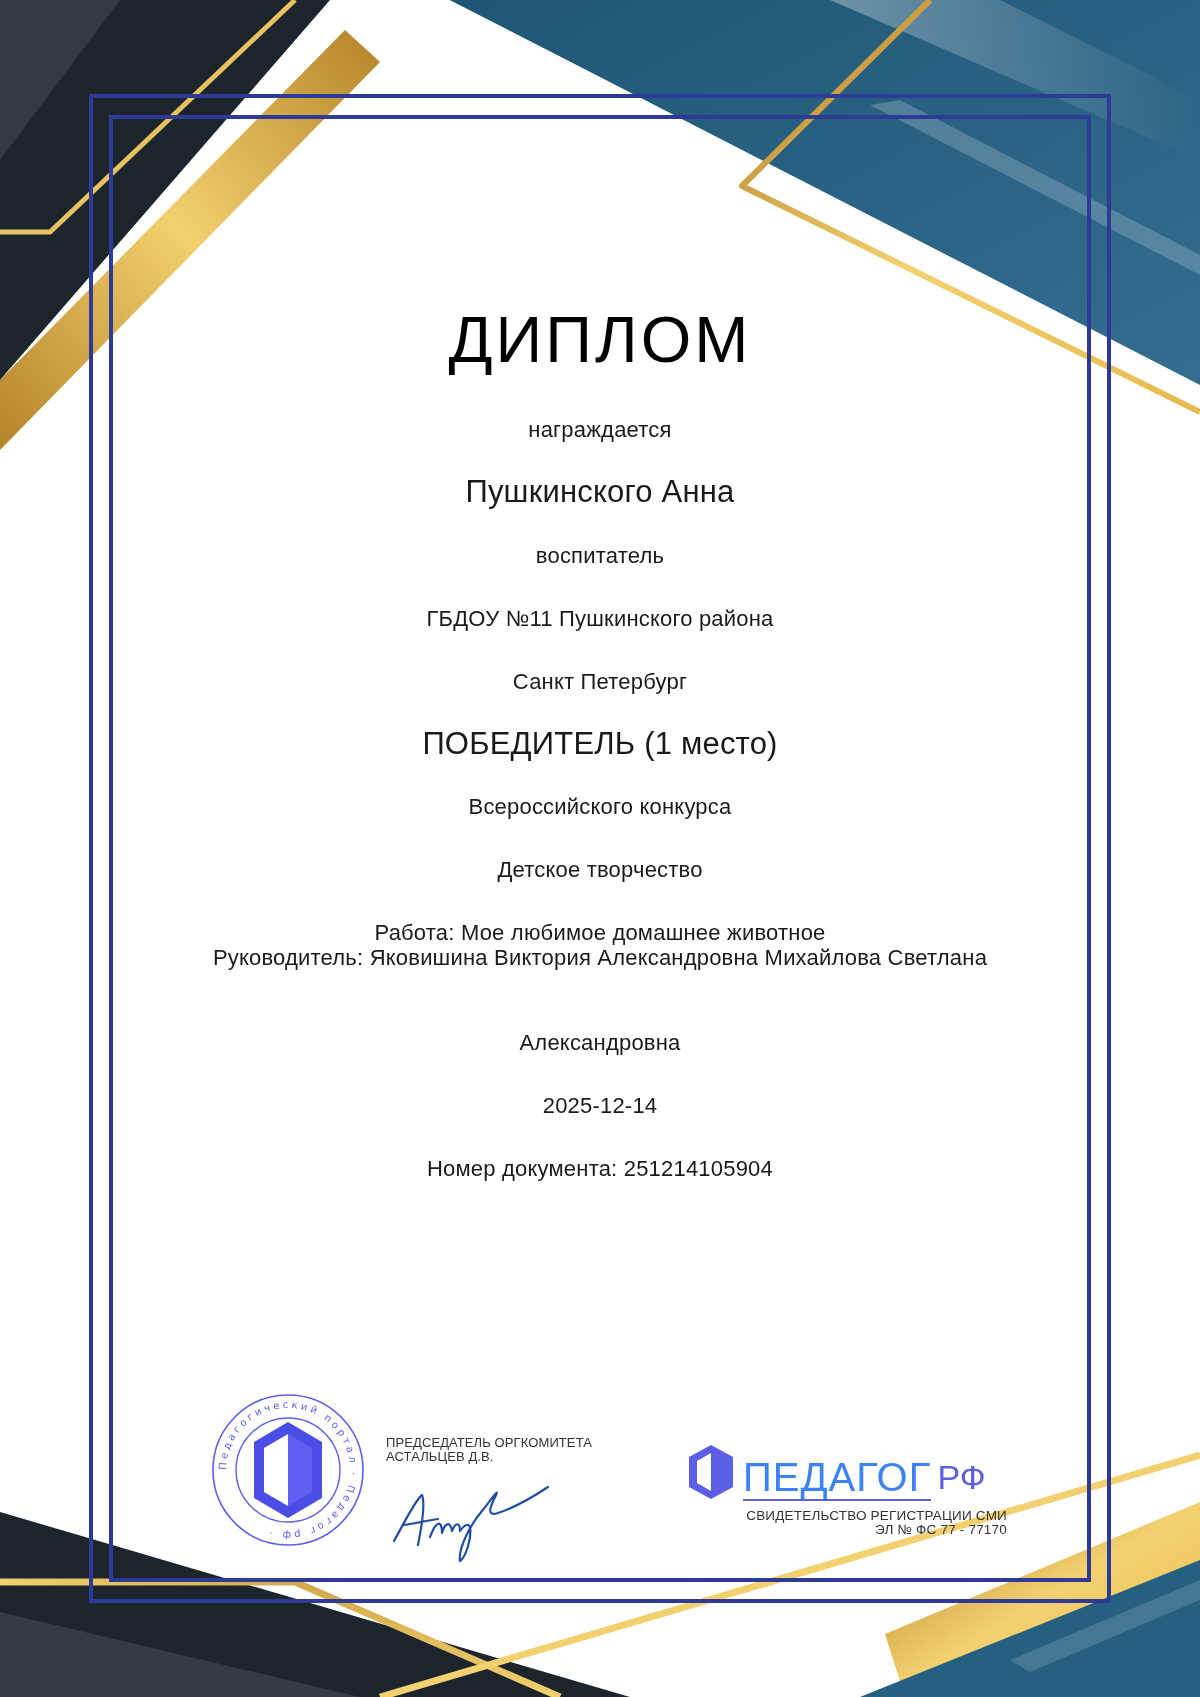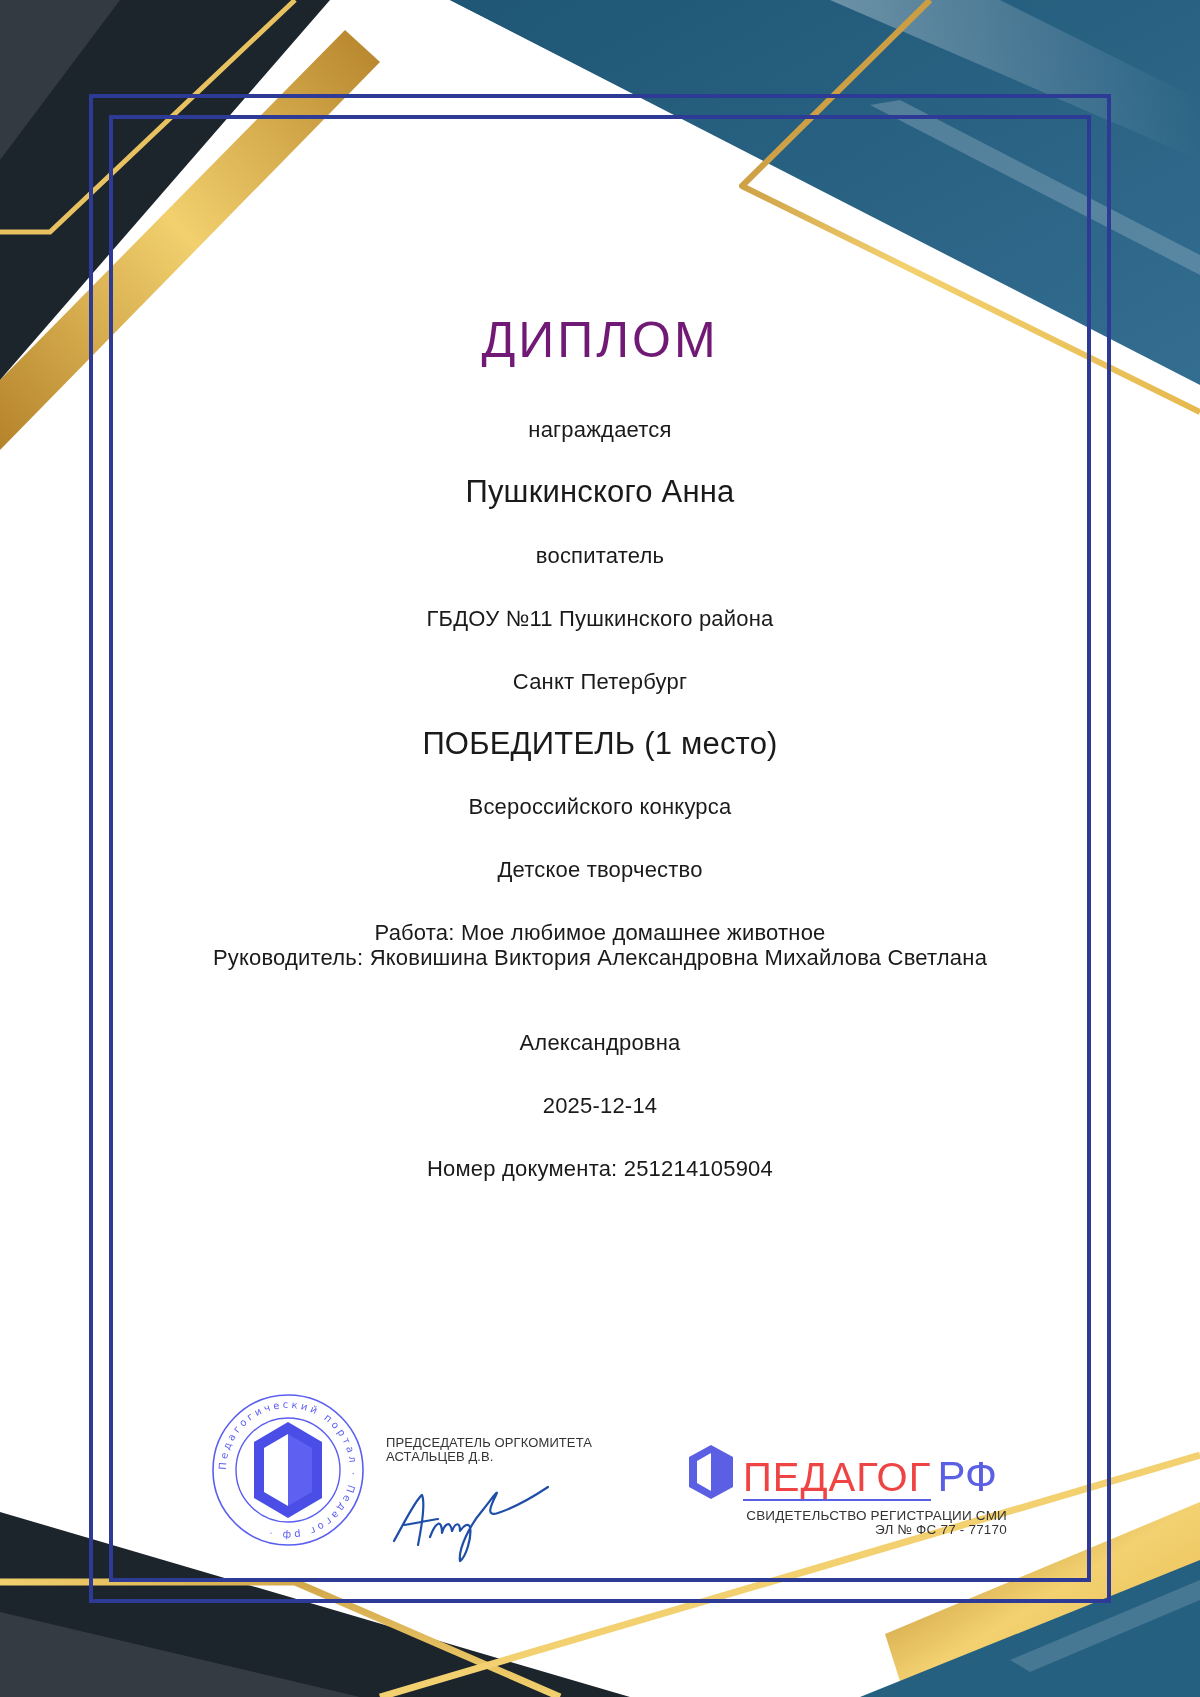--- a/index.html
+++ b/index.html
@@ -3,26 +3,26 @@
 <meta charset="utf-8">
 <style>
   html, body { margin: 0; padding: 0; }
   body { width: 1200px; height: 1697px; position: relative; overflow: hidden; background: #ffffff; font-family: "Liberation Sans", "DejaVu Sans", sans-serif; color: #111; }
   .deco { position: absolute; left: 0; top: 0; width: 1200px; height: 1697px; }
   .frame { position: absolute; border: 4px solid #2d3a96; box-sizing: border-box; }
   .frame.outer { left: 89px; top: 94px; width: 1022px; height: 1509px; }
   .frame.inner { left: 109px; top: 115px; width: 982px; height: 1467px; }
   .content { position: absolute; left: 120px; width: 960px; top: 0; text-align: center; }
   .line { position: absolute; left: 0; width: 960px; text-align: center; font-size: 22px; line-height: 30px; letter-spacing: 0.2px; color: #1a1a1a; }
-  .title { font-size: 50px; line-height: 80px; letter-spacing: 3px; font-weight: normal; color: #701a75; }
+  .title { font-size: 65px; line-height: 80px; letter-spacing: 3px; font-weight: normal; color: #000000; }
   .big { font-size: 31px; line-height: 40px; }
   .footer-block { position: absolute; }
   .sig-text { font-size: 13px; line-height: 13px; color: #333; letter-spacing: 0.1px; }
-  .brand-name { font-size: 40px; line-height: 40px; color: #ef4444; letter-spacing: 1px; }
-  .brand-rf { font-size: 42px; line-height: 40px; color: #5b5fe3; }
+  .brand-name { font-size: 40px; line-height: 40px; color: #3b82f6; letter-spacing: 1px; }
+  .brand-rf { font-size: 34px; line-height: 40px; color: #5b5fe3; }
   .brand-sub { font-size: 13.5px; line-height: 13px; color: #333; letter-spacing: 0.2px; text-align: right; }
 </style>
 </head>
 <body>
 
 <svg class="deco" viewBox="0 0 1200 1697" xmlns="http://www.w3.org/2000/svg">
   <defs>
     <linearGradient id="goldGrad" x1="0" y1="1" x2="1" y2="0">
       <stop offset="0" stop-color="#b5832a"></stop>
       <stop offset="0.5" stop-color="#f2d06e"></stop>

